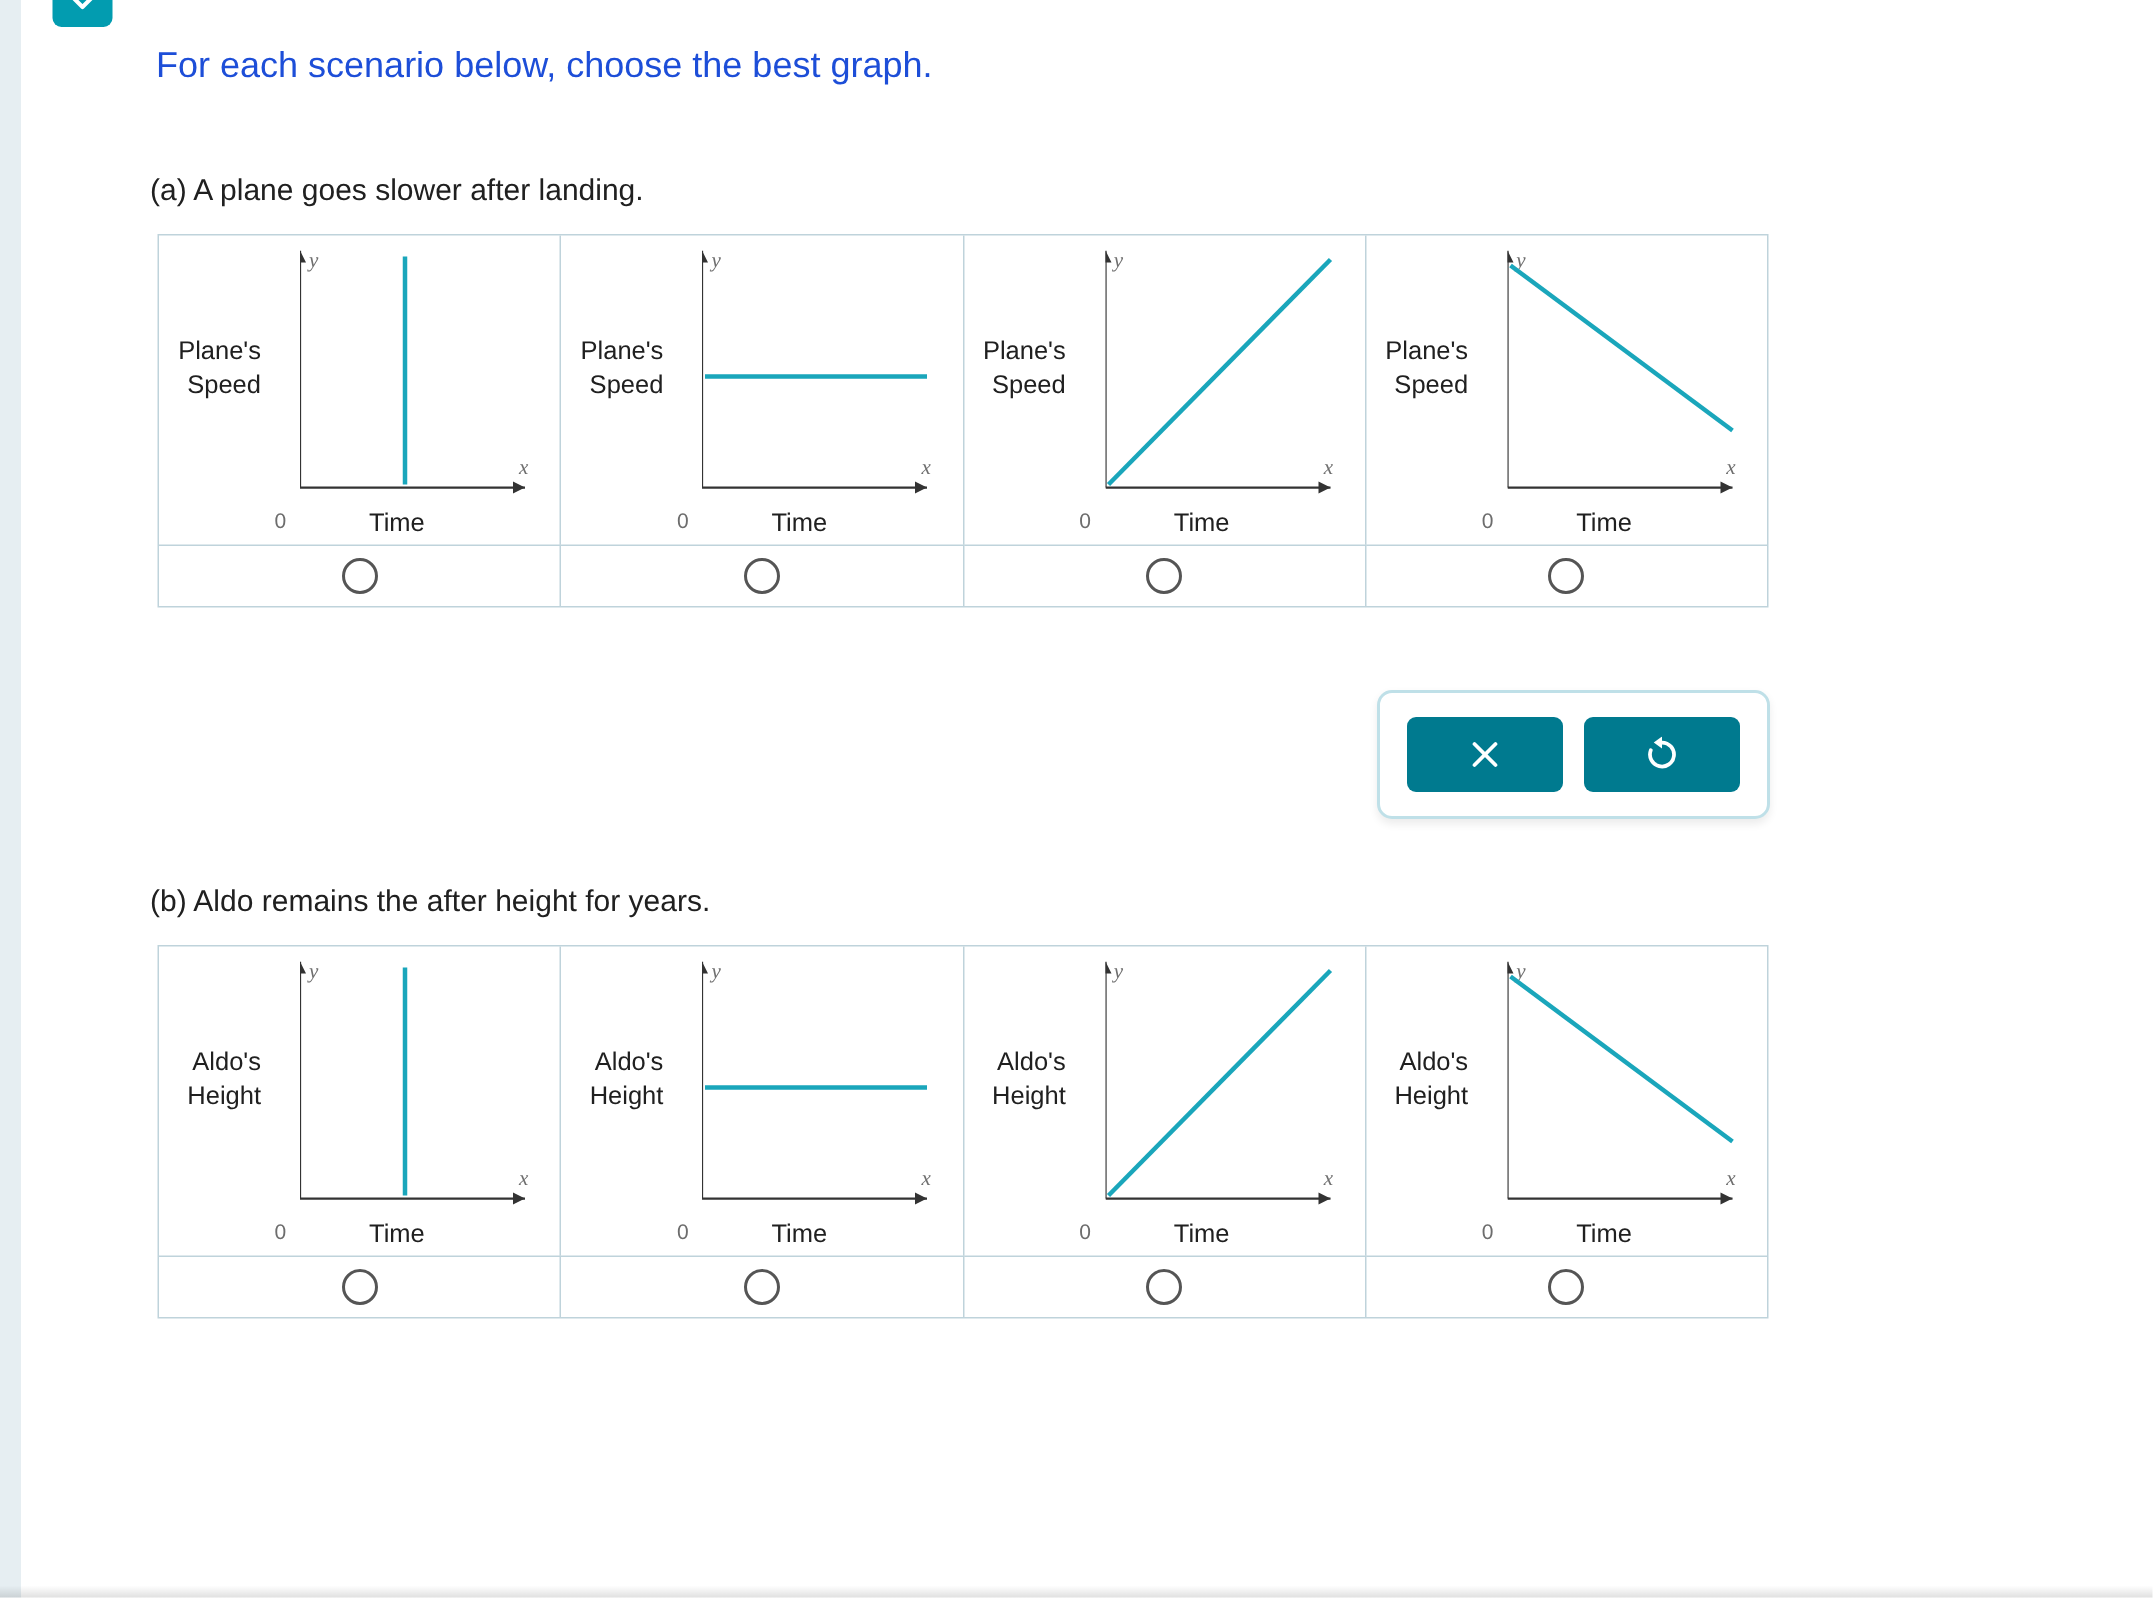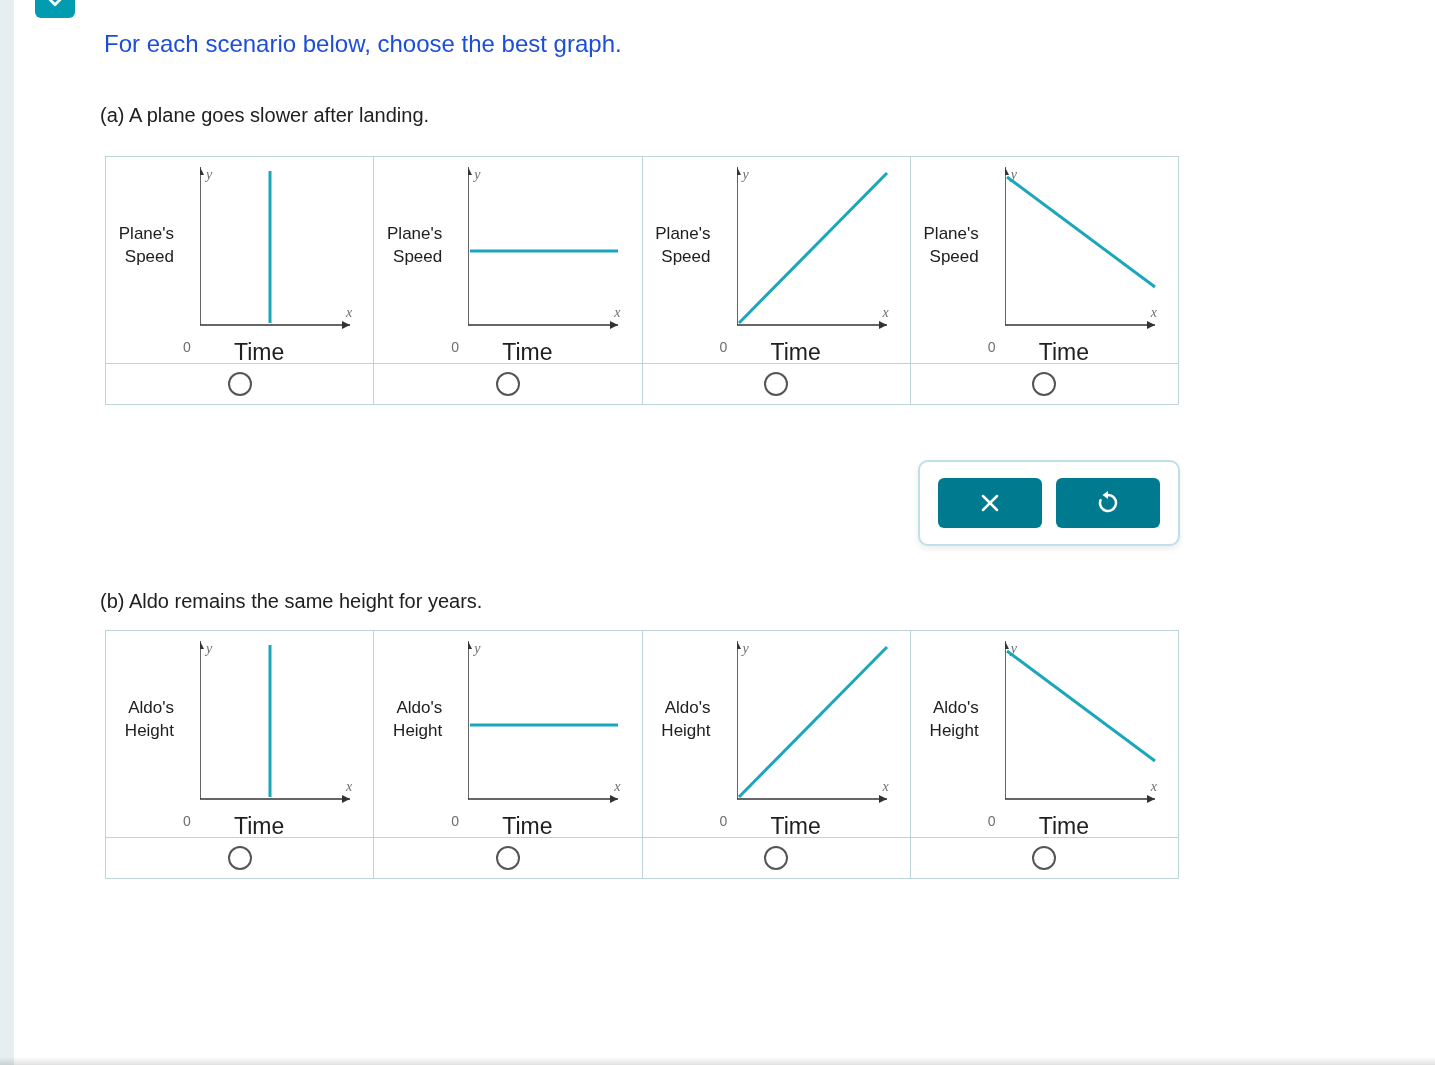--- a/index.html
+++ b/index.html
@@ -35,21 +35,21 @@
     left: 76px; top: 30px;
     font-size: 24px;
     color: #1d4ed8;
     margin-left: 28px;
   }
   .part-label {
     position: absolute;
     left: 100px;
     font-size: 20px;
   }
-  #part-a-label { top: 104px; text-align: center; }
+  #part-a-label { top: 116px; text-align: center; }
   #part-b-label { top: 590px; }
 
   .options {
     position: absolute;
     left: 105px;
     width: 1072px;
     border: 1px solid #bfd3db;
   }
   #options-a { top: 156px; }
   #options-b { top: 630px; }
@@ -91,22 +91,22 @@
   .axis-y-text.yt { left: 100px; top: 10px; }
   .axis-x-text.xt { left: 240px; top: 148px; font-family: "Times New Roman", serif; font-style: italic; font-size: 14px; color: #6f6f6f; position: absolute;}
   .origin {
     position: absolute;
     left: 77px; top: 182px;
     color: #6d6d6d;
     font-size: 14px;
   }
   .xlab {
     position: absolute;
-    left: 128px; top: 182px;
-    font-size: 23px;
+    left: 140px; top: 182px;
+    font-size: 17px;
   }
   .graph-svg {
     position: absolute;
     left: 94px; top: 10px;
     width: 160px; height: 168px;
   }
   .radio-circle {
     width: 20px; height: 20px;
     border: 2px solid #555;
     border-radius: 50%;
@@ -250,21 +250,21 @@
     </svg>
   </div>
   <div class="action-btn">
     <svg viewBox="0 0 24 24">
       <path d="M12 4 a8 8 0 1 1 -7.5 5.2" fill="none" stroke="#ffffff" stroke-width="2.5" stroke-linecap="round"></path>
       <polygon points="12,0 12,8 6.5,4" fill="#ffffff"></polygon>
     </svg>
   </div>
 </div>
 
-<div id="part-b-label" class="part-label">(b) Aldo remains the same height for years.</div>
+<div id="part-b-label" class="part-label">(b) Aldo remains the after height for years.</div>
 
 <div id="options-b" class="options">
   <div class="opt-row">
     <div class="opt-cell-body">
       <div class="ylab">
         <span>Aldo's</span><br><span>Height</span>
       </div>
       <div class="axis-y-text yt">y</div>
       <div class="axis-x-text xt">x</div>
       <div class="origin">0</div>

